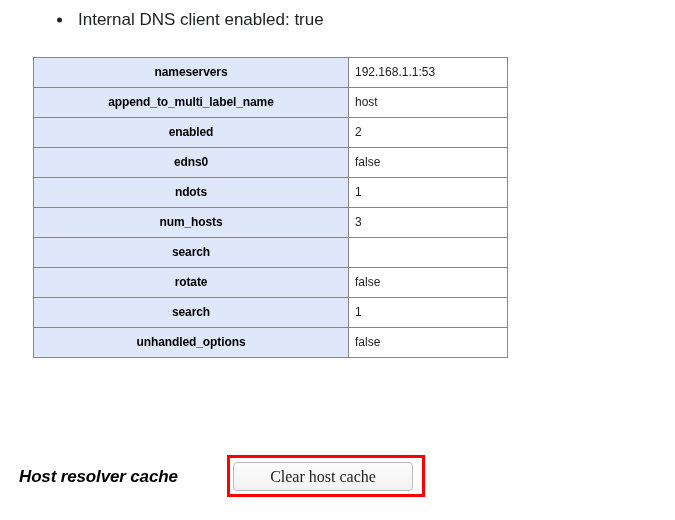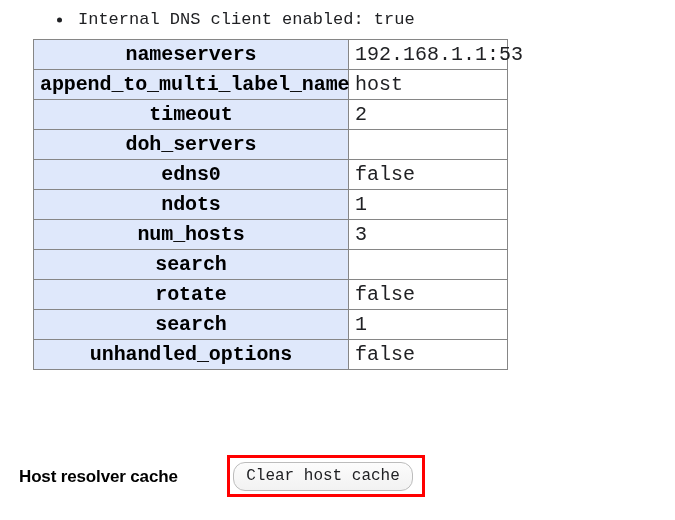--- a/index.html
+++ b/index.html
@@ -26,44 +26,42 @@
     padding: 0;
     list-style: none;
   }
   .bullet-item {
     position: relative;
     padding-left: 78px;
     font-size: 17px;
     line-height: 24px;
     color: #202124;
     white-space: nowrap;
-    font-family: Liberation Mono, monospace;
   }
   .bullet-dot {
     position: absolute;
     left: 57px;
     top: 50%;
     transform: translateY(-50%);
     width: 5px;
     height: 5px;
     border-radius: 50%;
     background: #202124;
     display: block;
   }
 
   
   .config-table {
     position: absolute;
     left: 33px;
-    top: 39px;
+    top: 57px;
     width: 474px;
     border-collapse: collapse;
     table-layout: fixed;
-    font-size: 20px;
-    font-family: Liberation Mono, monospace;
+    font-size: 12px;
   }
   .config-table td {
     border: 1px solid #868686;
     height: 29px;
     padding: 0 6px;
     line-height: 29px;
     vertical-align: middle;
     box-sizing: border-box;
   }
   .cell-key {
@@ -83,20 +81,21 @@
     padding-left: 7px;
   }
 
   
   .host-cache-row {
     position: absolute;
     left: 19px;
     top: 460px;
     display: flex;
     height: 34px;
+    font-style: italic;
   }
   .host-cache-title {
     font-size: 17px;
     font-weight: bold;
     color: #000000;
     line-height: 34px;
     white-space: nowrap;
     letter-spacing: -0.15px;
   }
 
@@ -112,26 +111,26 @@
     background: transparent;
     pointer-events: none;
   }
 
   .clear-cache-button {
     position: absolute;
     left: 233px;
     top: 462px;
     width: 180px;
     height: 29px;
-    font-family: Liberation Mono, monospace;
+    font-family: Liberation Serif, serif;
     font-size: 16px;
     color: #202124;
     background: linear-gradient(#fcfcfc, #f2f2f2);
     border: 1px solid #bcbcbc;
-    border-radius: 12px;
+    border-radius: 4px;
     padding: 0 8px;
     line-height: 27px;
     text-align: center;
     cursor: pointer;
     box-sizing: border-box;
     white-space: nowrap;
   }
 </style>
 </head>
 <body>
@@ -147,26 +146,22 @@
   <tbody>
       <tr class="config-row">
         <td class="cell-key">nameservers</td>
         <td class="cell-val">192.168.1.1:53</td>
       </tr>
       <tr class="config-row">
         <td class="cell-key">append_to_multi_label_name</td>
         <td class="cell-val">host</td>
       </tr>
       <tr class="config-row">
-        <td class="cell-key">timeout</td>
+        <td class="cell-key">enabled</td>
         <td class="cell-val">2</td>
-      </tr>
-      <tr class="config-row">
-        <td class="cell-key">doh_servers</td>
-        <td class="cell-val"></td>
       </tr>
       <tr class="config-row">
         <td class="cell-key">edns0</td>
         <td class="cell-val">false</td>
       </tr>
       <tr class="config-row">
         <td class="cell-key">ndots</td>
         <td class="cell-val">1</td>
       </tr>
       <tr class="config-row">

